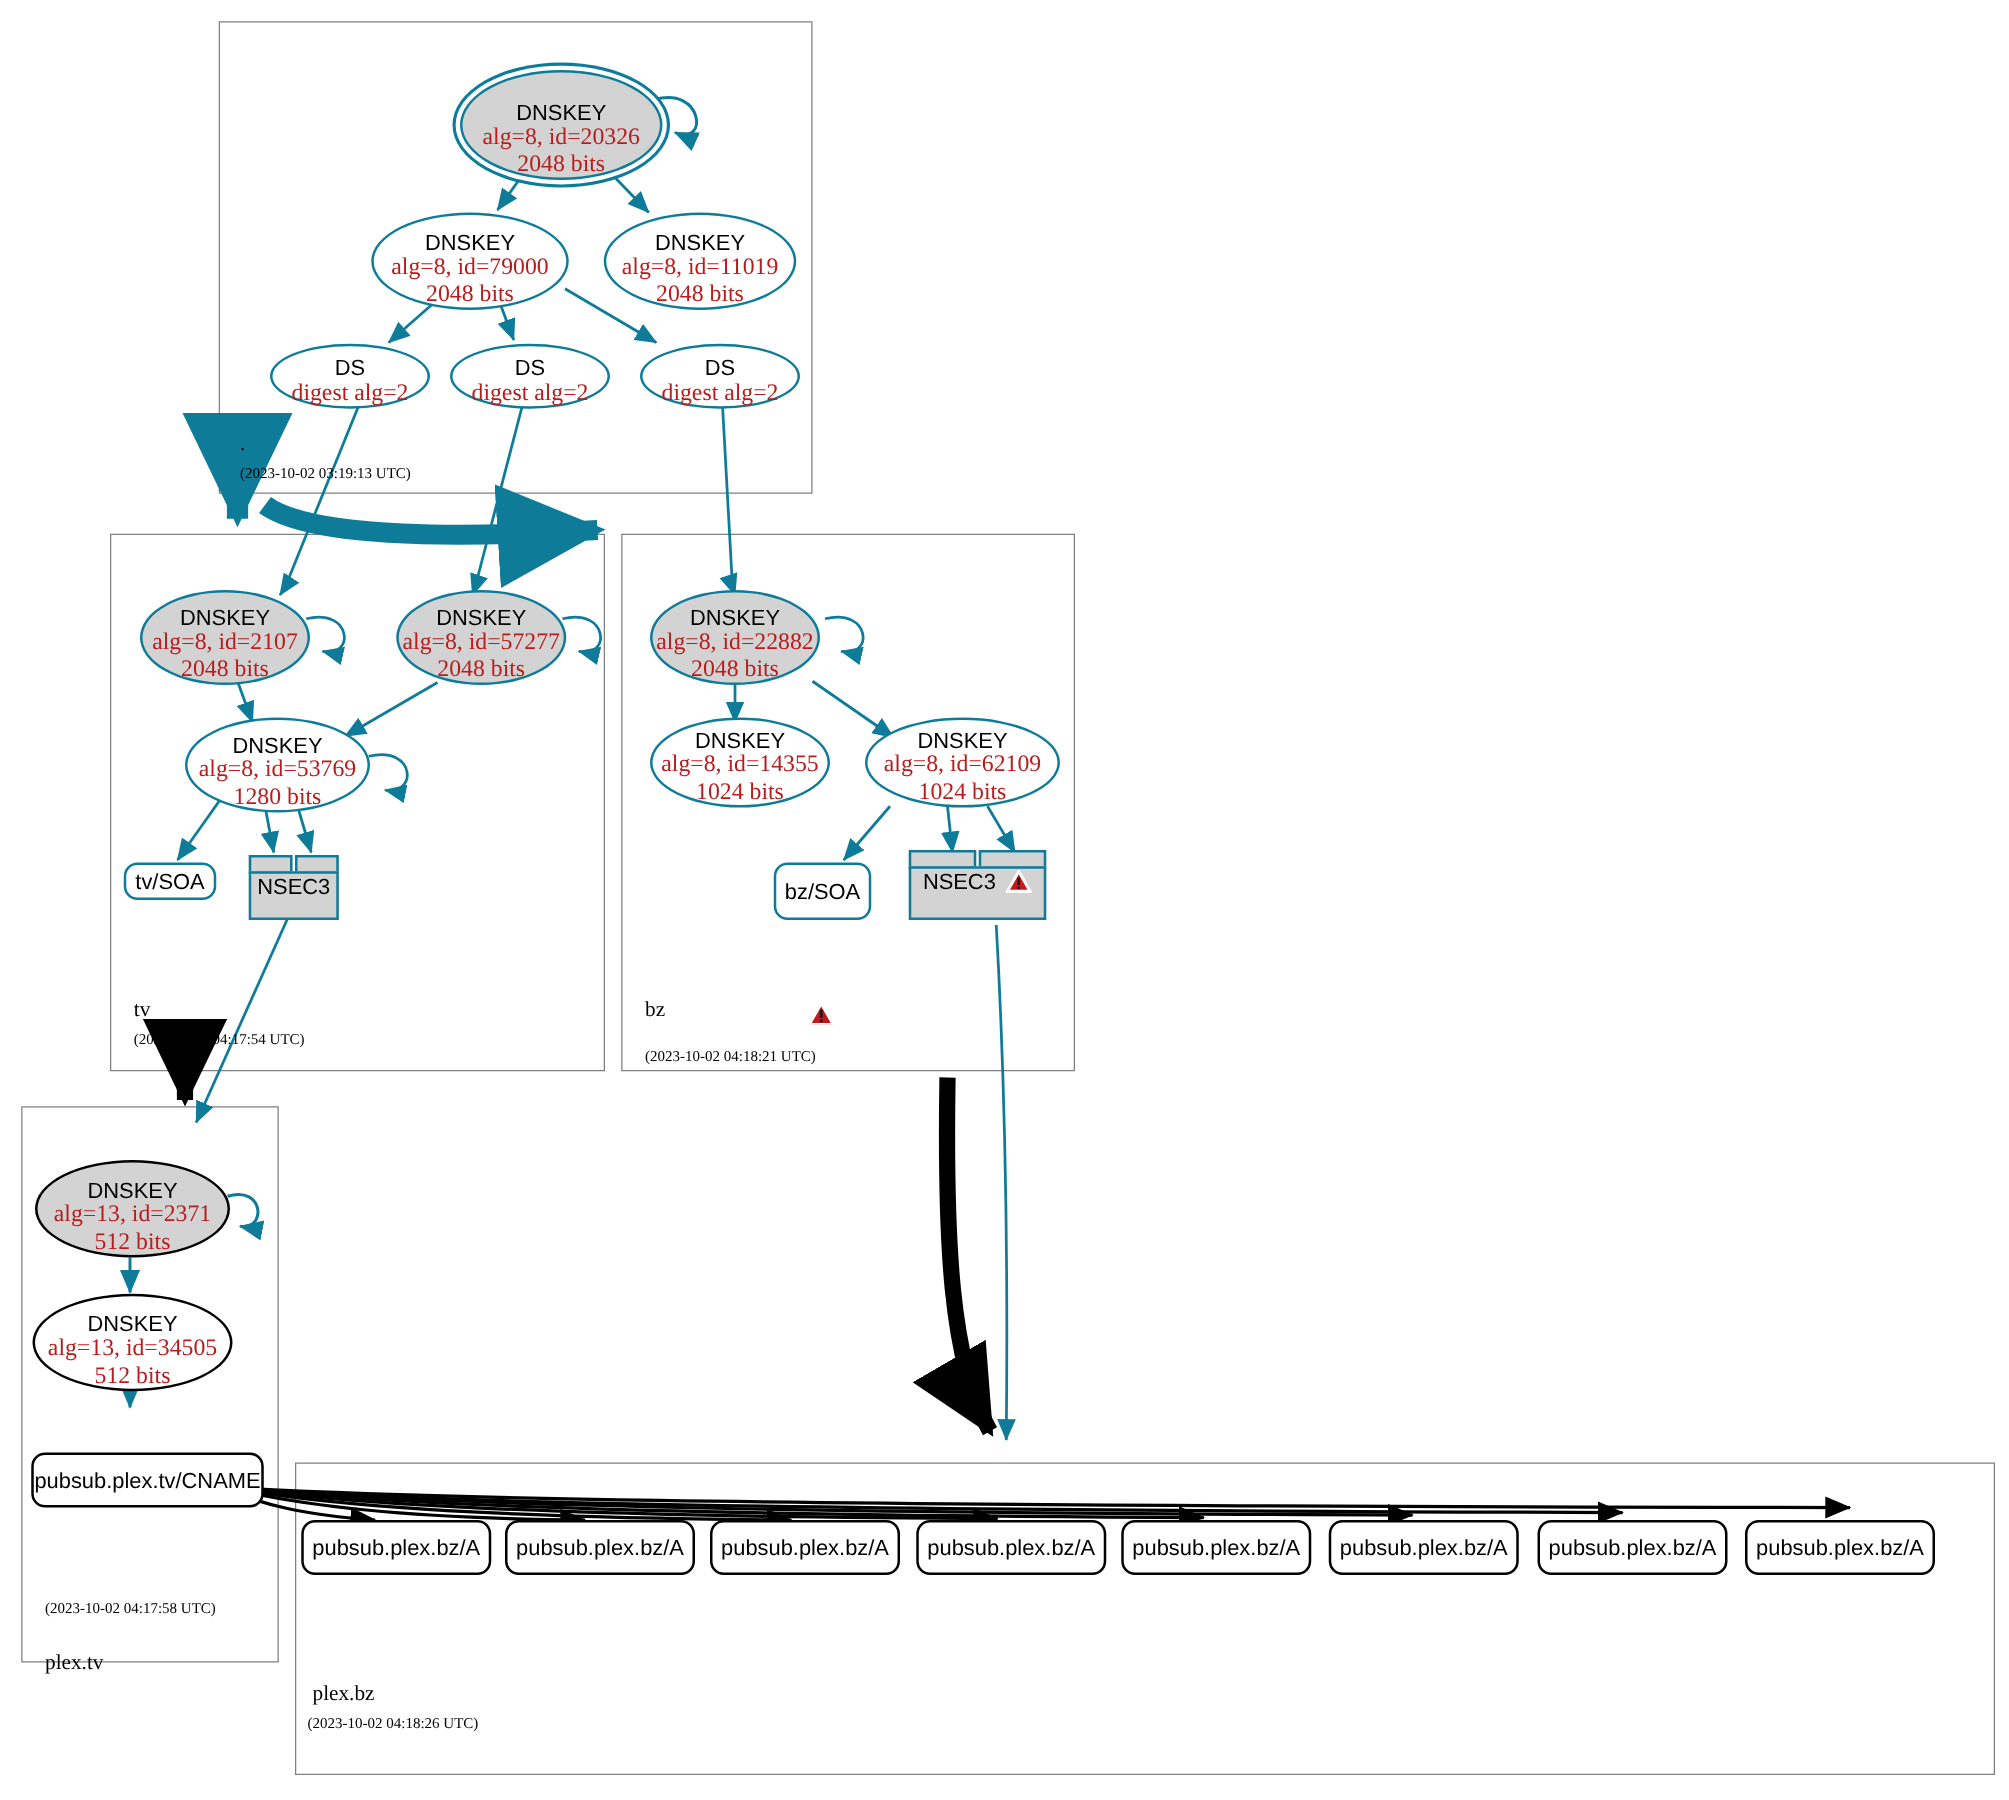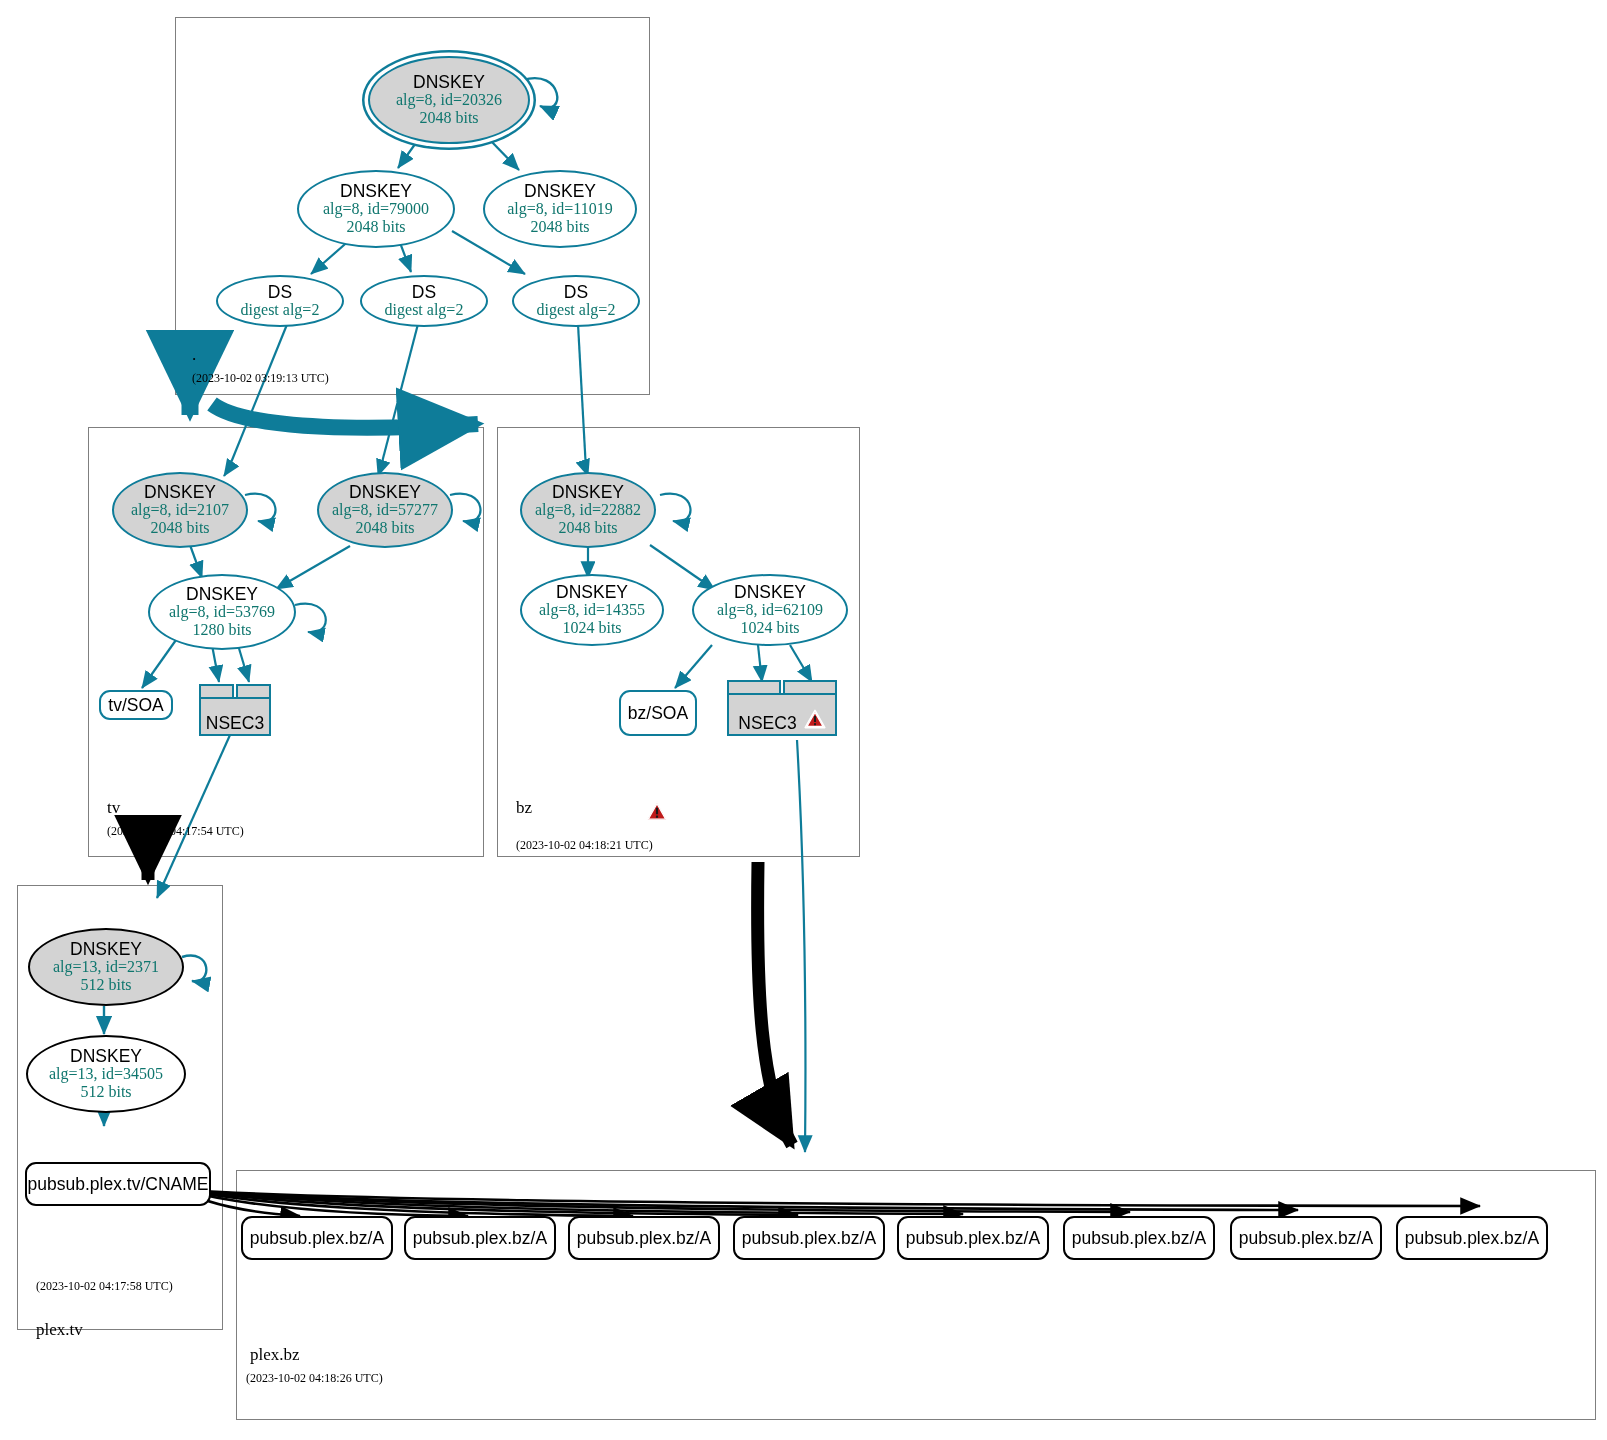--- a/index.html
+++ b/index.html
@@ -7,29 +7,29 @@
        font-family:"Liberation Sans", sans-serif;
        -webkit-font-smoothing:antialiased;}
   #stage{position:absolute;left:0;top:0;width:1607px;height:1440px;overflow:hidden;}
   svg.layer{position:absolute;left:0;top:0;width:1607px;height:1440px;}
   .zonebox{position:absolute;border:1.5px solid #7f7f7f;background:transparent;box-sizing:border-box;}
   .zonelabel{position:absolute;font-family:"Liberation Serif", serif;color:#000;white-space:nowrap;}
   .zonename{font-size:17px;}
   .zonetime{font-size:12px;}
   .node{position:absolute;box-sizing:border-box;display:flex;align-items:center;
         justify-content:center;text-align:center;}
-  .ell{border-radius:50%;}
+  .ell{border-radius:50%;justify-content:flex-end;}
   .ell .t1{font-family:"Liberation Sans", sans-serif;font-size:17.5px;color:#000;line-height:1.05;}
-  .ell .t2{font-family:"Liberation Serif", serif;font-size:16px;color:#0f766e;line-height:1.12;}
+  .ell .t2{font-family:"Liberation Serif", serif;font-size:19px;color:#b91c1c;line-height:1.12;}
   .rrset{border-radius:11px;border:2px solid #0e7c99;background:#fff;
          font-family:"Liberation Sans", sans-serif;font-size:17.5px;color:#000;}
   .rrset.blk{border:2.2px solid #000;}
   .nsec3{position:absolute;}
   .nsec3 .body{position:absolute;left:0;bottom:0;background:#d3d3d3;border:2.4px solid #0e7c99;
-        box-sizing:border-box;display:flex;align-items:flex-end;justify-content:center;gap:7px;
+        box-sizing:border-box;display:flex;align-items:flex-start;justify-content:center;gap:7px;
         font-family:"Liberation Sans", sans-serif;font-size:17.5px;color:#000;}
   .nsec3 .tab{position:absolute;top:0;height:15px;background:#d3d3d3;border:2.4px solid #0e7c99;box-sizing:border-box;}
   .warn{display:inline-block;}
   .zwarn{position:absolute;}
 </style>
 </head>
 <body>
 
 <div id="stage">
 

